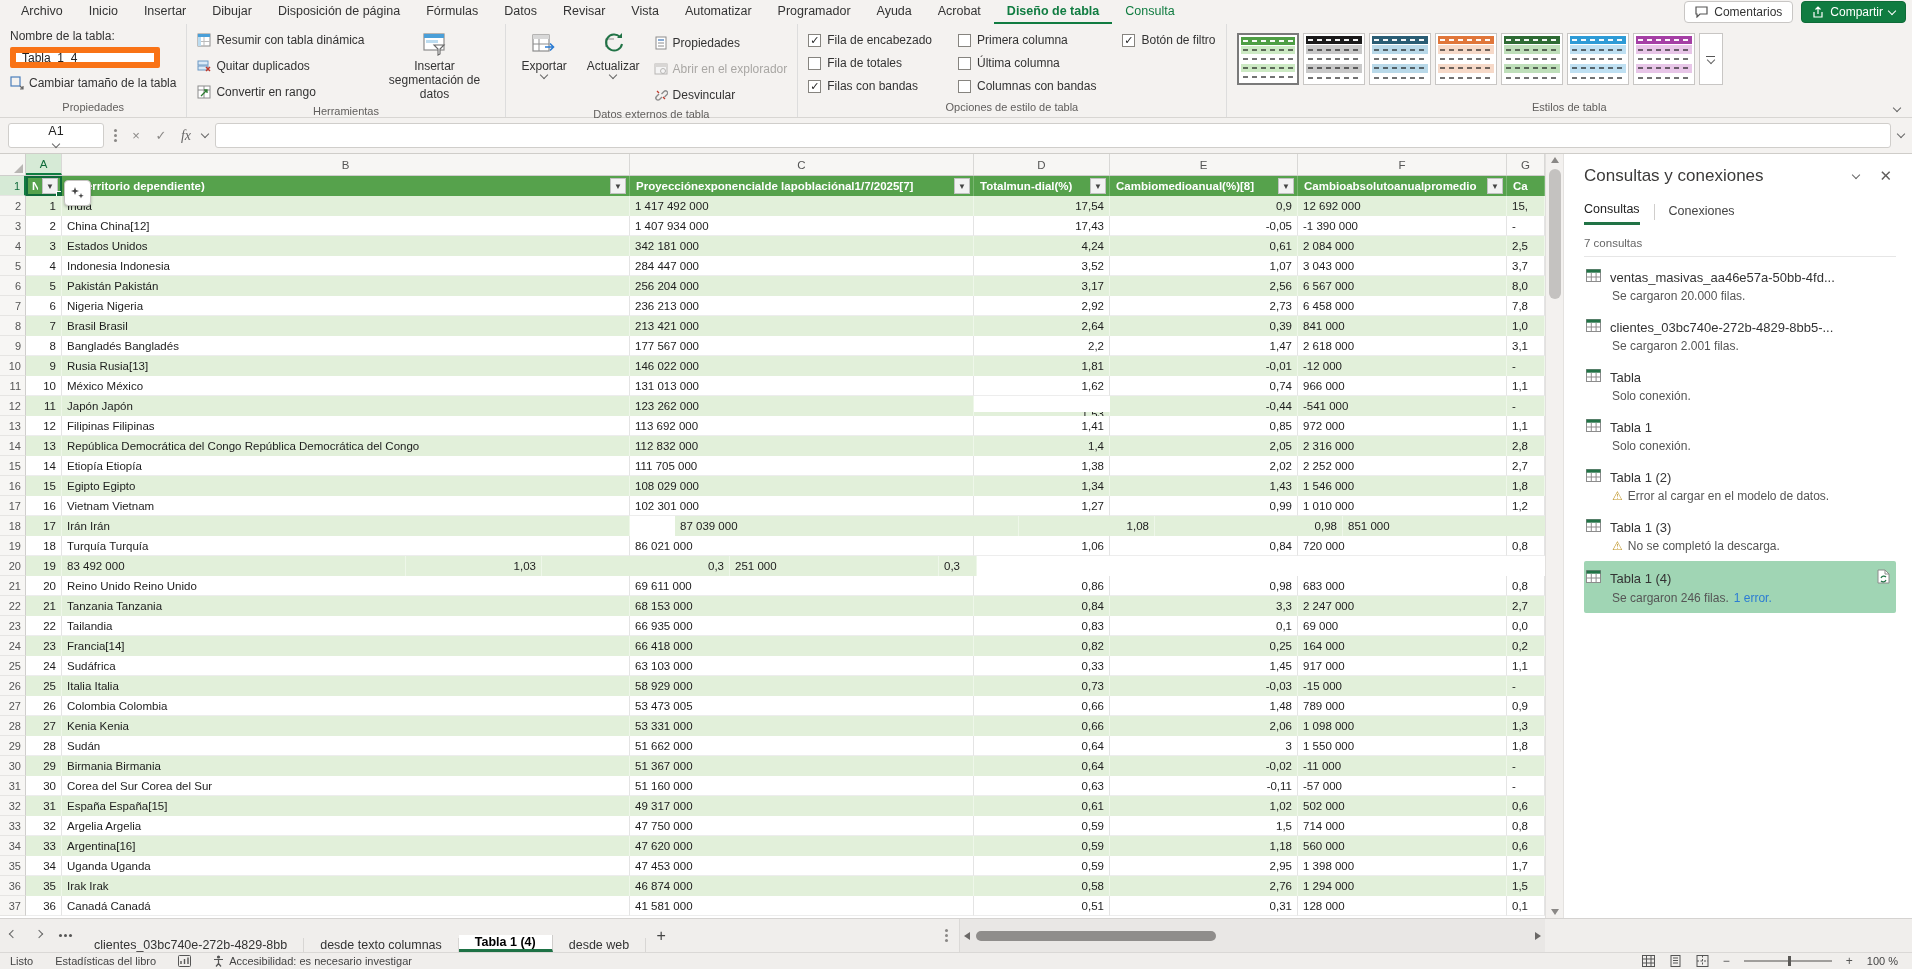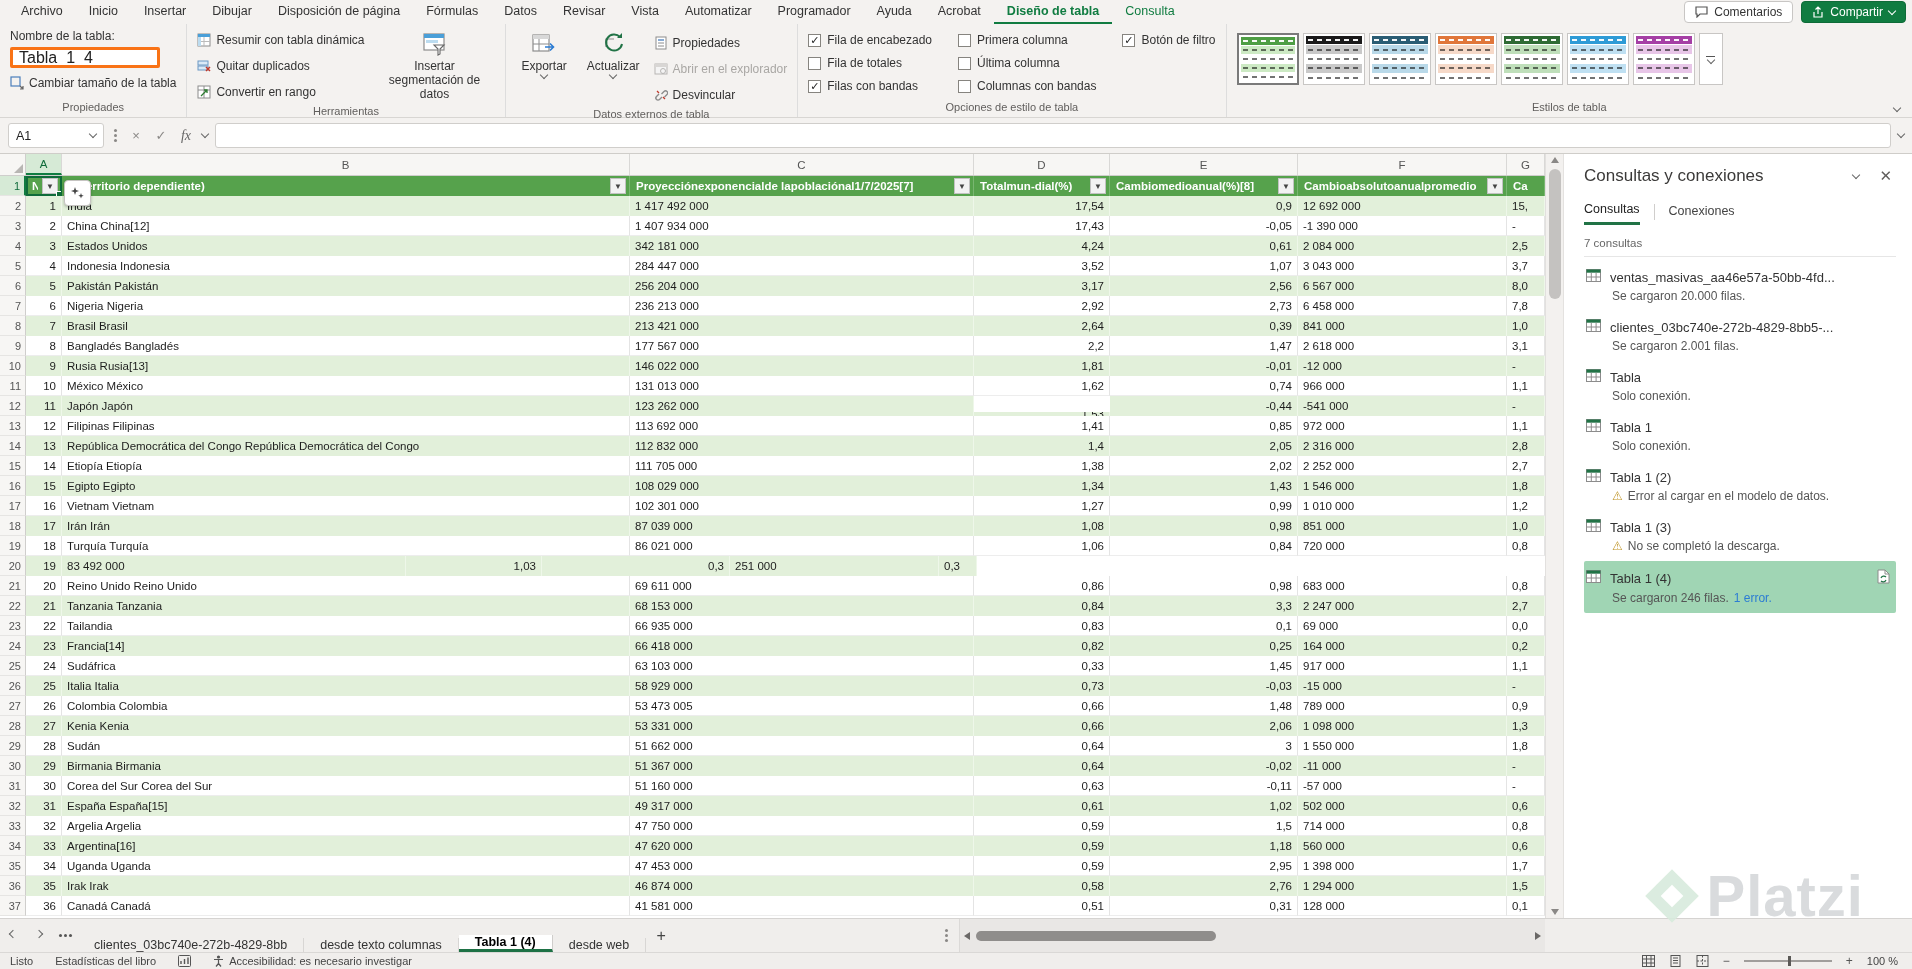--- a/index.html
+++ b/index.html
@@ -19,21 +19,21 @@
   
   .ribbon { height:94px; background:#f4f2f0; border-bottom:1px solid #d8d6d3; display:flex; position:relative; flex:none; }
   .rgroup { display:flex; flex-direction:column; border-right:1px solid #ddd; padding:5px 10px 0 10px; }
   .rgroup-content { flex:1; display:flex; align-items:flex-start; }
   .rgroup-label { text-align:center; font-size:11px; color:#605e5c; padding:2px 0 4px; }
   .small-btn { display:flex; align-items:center; gap:5px; font-size:12px; color:#333; height:22px; white-space:nowrap; }
   .small-btn.disabled { color:#a9a7a4; }
   .big-btn { display:flex; flex-direction:column; align-items:center; justify-content:flex-start; font-size:12px; color:#333; text-align:center; padding:2px 6px; gap:2px; }
   .chev { display:inline-block; width:6px; height:6px; border-right:1.4px solid #666; border-bottom:1.4px solid #666; transform:rotate(45deg); margin-top:-3px; }
   .chev.white { border-color:#fff; }
-  .name-input { width:150px; height:21px; border:3px solid #f97316; border-radius:2px; background:#fff; font-size:16px; padding:0 6px; font-family:inherit; color:#222; }
+  .name-input { width:150px; height:21px; border:6px solid #f97316; border-radius:2px; background:#fff; font-size:12px; padding:0 6px; font-family:inherit; color:#222; }
   .props-col { display:flex; flex-direction:column; gap:4px; font-size:12px; color:#333; }
   .tools-cols { display:flex; gap:10px; }
   .tools-list { display:flex; flex-direction:column; gap:4px; }
   .cb { width:13px; height:13px; border:1px solid #86847f; background:#fff; display:inline-flex; align-items:center; justify-content:center; font-size:11px; color:#222; flex:none; }
   .cb.checked::after { content:"✓"; }
   .opt-cols { display:flex; gap:26px; padding-top:4px; }
   .opt-col { display:flex; flex-direction:column; gap:9px; }
   .opt-row { display:flex; align-items:center; gap:6px; font-size:12px; color:#333; white-space:nowrap; }
   
   .swatches { display:flex; gap:4px; align-items:center; padding-top:4px; }
@@ -42,21 +42,21 @@
   .sw-row { flex:1; position:relative; }
   .sw-dash { position:absolute; left:2px; right:2px; top:50%; height:2px; margin-top:-1px;
              background:repeating-linear-gradient(90deg, rgba(0,0,0,0.55) 0 5px, transparent 5px 9px); }
   .sw-row.hdr .sw-dash { background:repeating-linear-gradient(90deg, rgba(255,255,255,0.95) 0 5px, transparent 5px 9px); }
   .gallery-more { width:24px; height:52px; border:1px solid #c8c6c4; background:#fff; display:flex; flex-direction:column; align-items:center; justify-content:center; gap:3px; }
   .gallery-more .bar { width:9px; border-top:1.5px solid #555; }
   .ribbon-collapse { position:absolute; right:12px; bottom:6px; }
 
   
   .fbar { height:36px; background:#f4f2f0; border-bottom:1px solid #cfcdc9; display:flex; align-items:center; padding:0 8px; gap:7px; flex:none; }
-  .namebox { width:96px; height:25px; background:#fff; border:1px solid #d0cecb; border-radius:3px; display:flex; align-items:center; justify-content:space-between; padding:0 7px; font-size:12.5px; color:#222; }
+  .namebox { width:96px; height:25px; background:#fff; border:1px solid #d0cecb; border-radius:3px; display:flex; align-items:center; justify-content:space-between; padding:0 7px; font-size:12.5px; color:#222;flex-direction:column; }
   .vdots { width:3px; height:3px; background:#8a8886; border-radius:50%; box-shadow:0 -5px 0 #8a8886, 0 5px 0 #8a8886; margin:0 3px; }
   .fbtn { color:#8a8886; font-size:13px; width:18px; text-align:center; }
   .fx { font-family:"Liberation Serif",serif; font-style:italic; font-size:14px; color:#666; }
   .finput { flex:1; height:25px; background:#fff; border:1px solid #d0cecb; border-radius:3px; font-family:inherit; font-size:12px; padding:0 6px; }
 
   
   .content { flex:1; display:flex; overflow:hidden; position:relative; }
   .grid-area { width:1545px; flex:none; position:relative; overflow:hidden; background:#fff; }
   .colhdr-row { height:22px; display:flex; background:#f7f6f4; border-bottom:1px solid #cfcecc; font-size:11.5px; color:#555; }
   .corner { width:26px; flex:none; border-right:1px solid #cfcecc; position:relative; }
@@ -678,21 +678,21 @@
             <div class="cell" style="width: 344px;">102 301 000</div>
             <div class="cell r" style="width: 136px;">1,27</div>
             <div class="cell r" style="width: 188px;">0,99</div>
             <div class="cell" style="width: 209px;">1 010 000</div>
             <div class="cell" style="width: 38px;">1,2</div>
           </div>
           <div class="grid-row row-band">
             <div class="gutter">18</div>
             <div class="cell r" style="width: 36px;">17</div>
             <div class="cell" style="width: 568px;">Irán Irán</div>
-            <div class="cell" style="width: 344px;">87 039 000</div>
+            <div class="cell" style="width: 344px; margin-left: 45px;">87 039 000</div>
             <div class="cell r" style="width: 136px;">1,08</div>
             <div class="cell r" style="width: 188px;">0,98</div>
             <div class="cell" style="width: 209px;">851 000</div>
             <div class="cell" style="width: 38px;">1,0</div>
           </div>
           <div class="grid-row row-plain">
             <div class="gutter">19</div>
             <div class="cell r" style="width: 36px;">18</div>
             <div class="cell" style="width: 568px;">Turquía Turquía</div>
             <div class="cell" style="width: 344px;">86 021 000</div>
@@ -1020,24 +1020,20 @@
             </div>
             <div class="q-status">
               <span>Se cargaron 246 filas.</span>
               <span class="q-link">1 error.</span>
             </div>
           </div>
         </div>
     </div>
   </div>
 
-  <div class="watermark">
-    <div class="wm-diamond"></div>
-    <div class="wm-text">Platzi</div>
-  </div>
 
   <div class="sheetbar">
     <div class="nav-btn">
         <span class="chev" style="transform:rotate(135deg);"></span>
       </div>
     <div class="nav-btn">
         <span class="chev" style="transform:rotate(-45deg);"></span>
       </div>
     <div class="nav-btn">
         <span class="hdots"></span>

